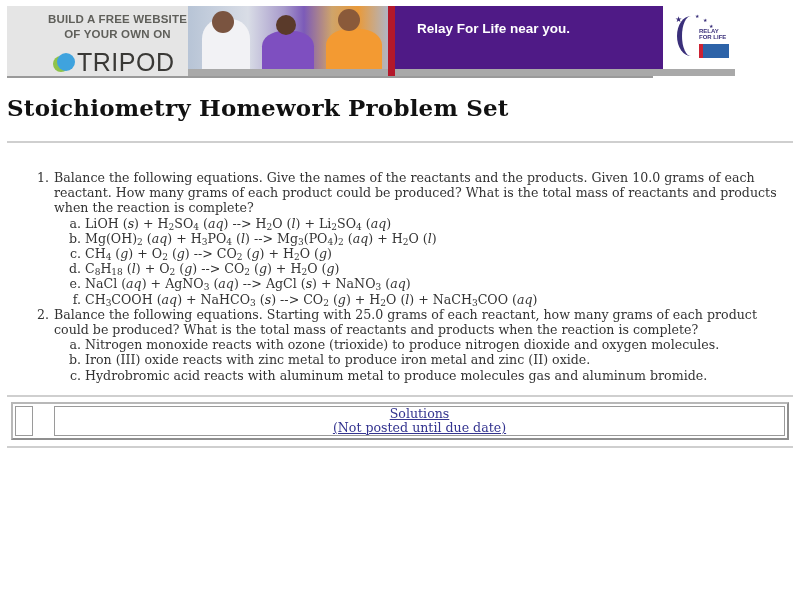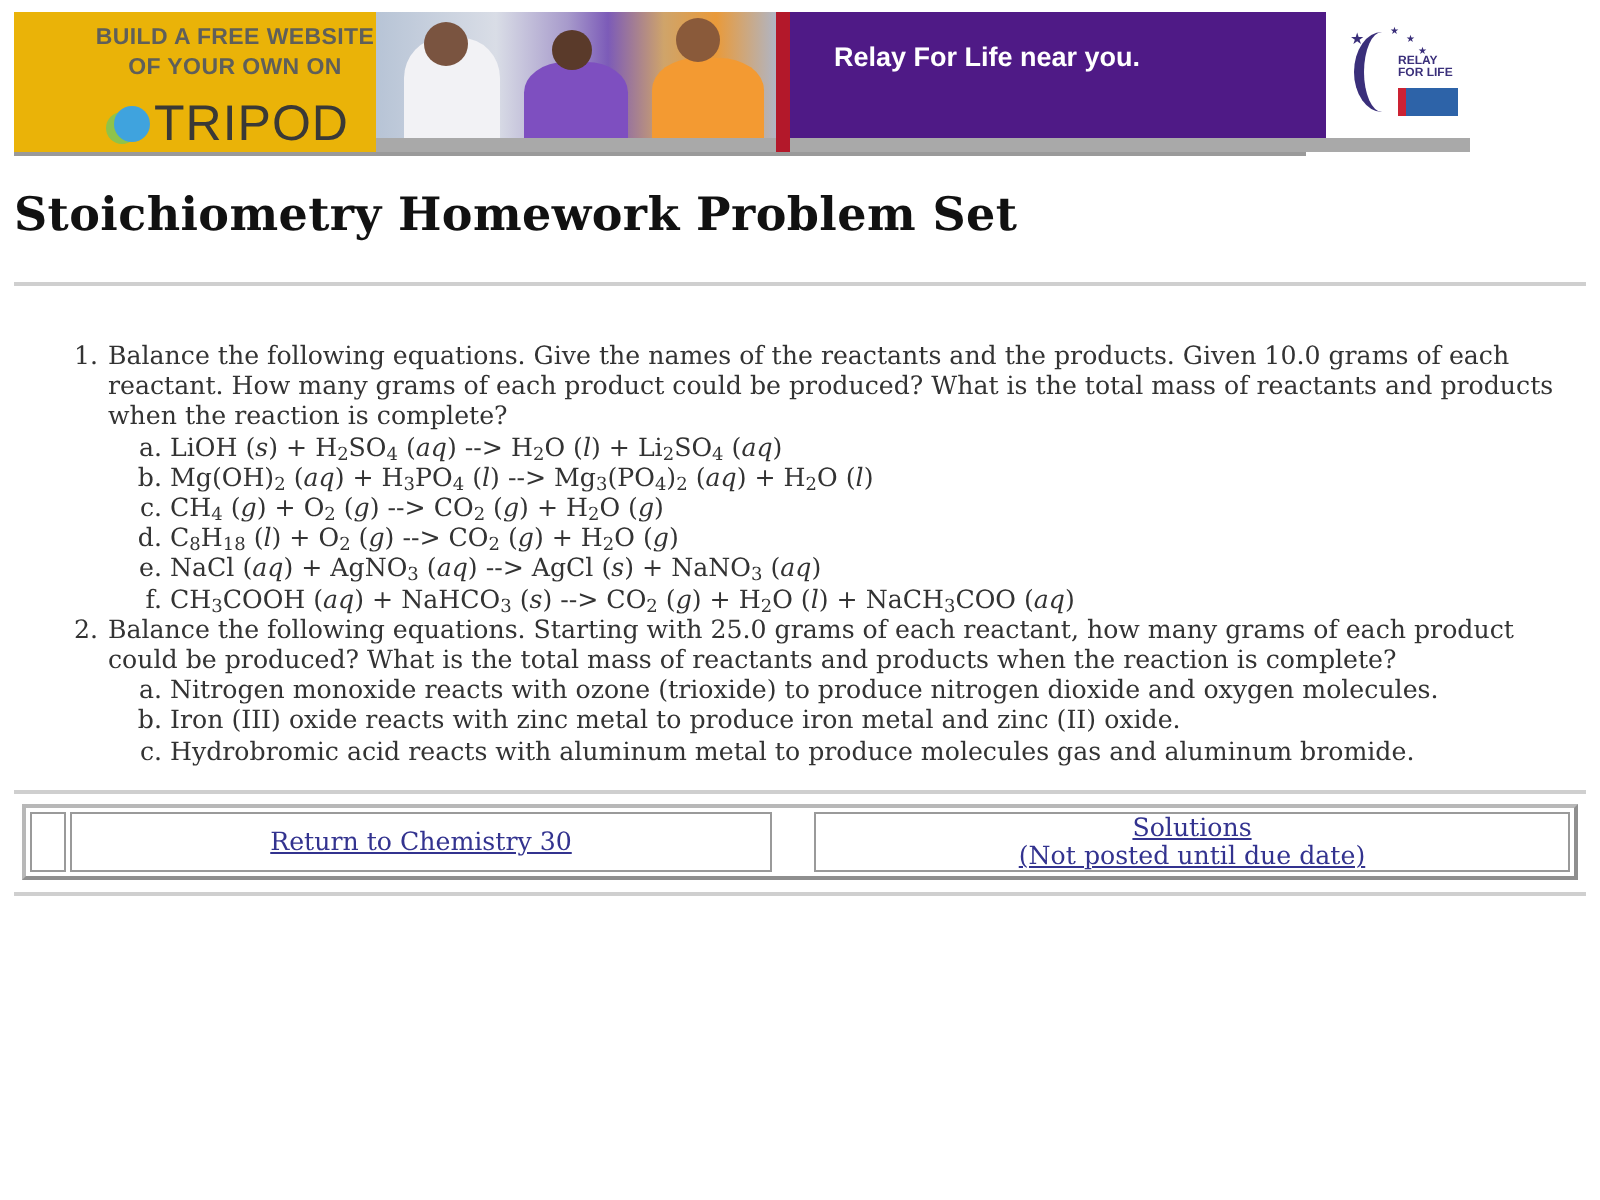--- a/index.html
+++ b/index.html
@@ -3,21 +3,21 @@
   <meta charset="utf-8">
   <style>
     html, body { margin: 0; padding: 0; background: #ffffff; }
     body {
       width: 800px; height: 600px; overflow: hidden; position: relative;
       font-family: "DejaVu Serif", serif; color: #222;
     }
     
     .banner {
       position: absolute; left: 7px; top: 6px; width: 646px; height: 72px;
-      background: #eab308; border-bottom: 2px solid #9a9a9a;
+      background: #e5e5e5; border-bottom: 2px solid #9a9a9a;
       box-sizing: border-box;
     }
     .tripod-block {
       position: absolute; left: 0; top: 0; width: 181px; height: 70px;
       text-align: center;
     }
     .tripod-line {
       font-family: "Liberation Sans", sans-serif; font-weight: bold;
       font-size: 11.5px; color: #5f5f5a; line-height: 15px; letter-spacing: 0.2px;
     }
@@ -185,23 +185,20 @@
         <li>Hydrobromic acid reacts with aluminum metal to produce molecules gas and aluminum bromide.</li>
       </ol>
     </li>
   </ol>
 </div>
 
 <div class="hr" style="top:395px;"></div>
 
 <div class="nav-table">
   <div class="nav-cell empty"></div>
-  <div class="nav-cell mid">
-    <a href="#">Return to Chemistry 30</a>
-  </div>
   <div class="nav-cell right">
     <a href="#">
       <span>Solutions</span>
     </a>
     <a href="#">
       <span>(Not posted until due date)</span>
     </a>
   </div>
 </div>
 

